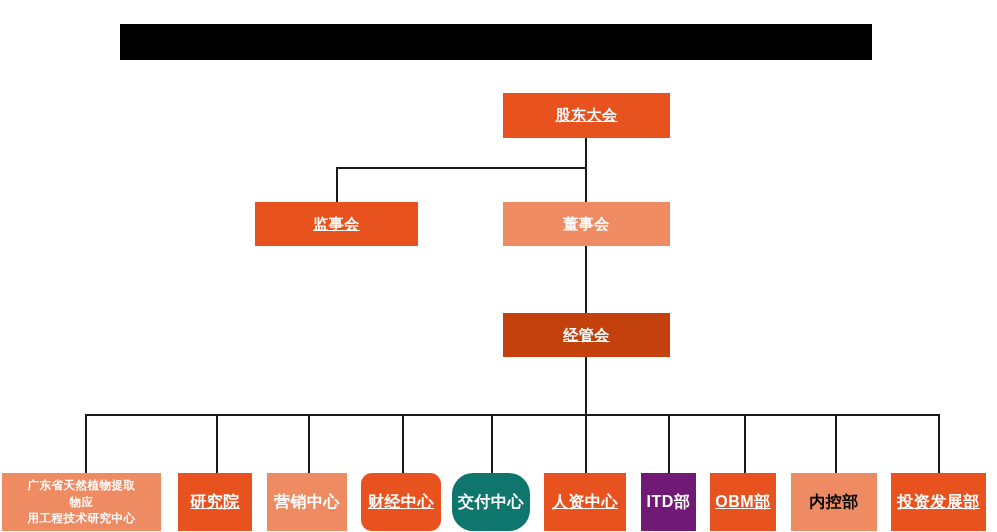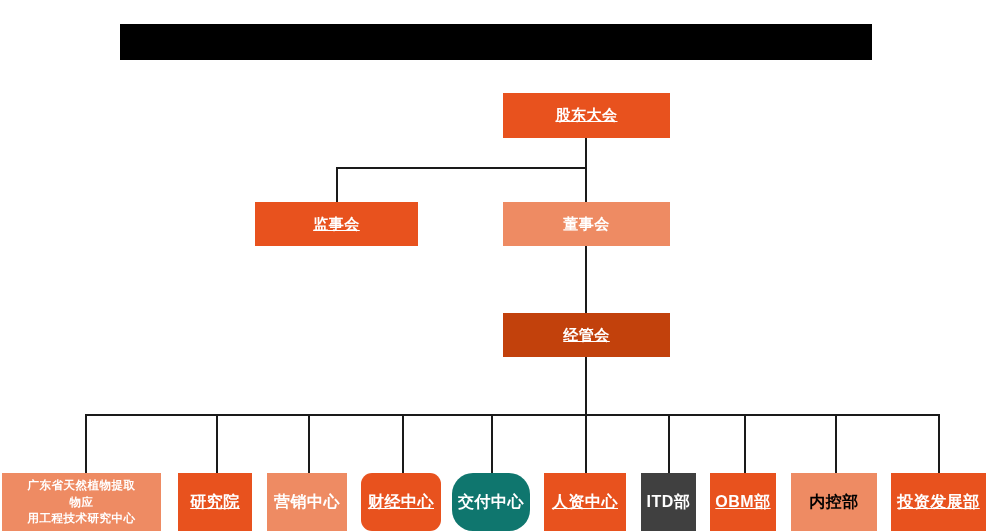--- a/index.html
+++ b/index.html
@@ -112,21 +112,21 @@
       </div>
       <div class="node node-l4 dark" style="left: 361px; top: 473px; width: 80px; height: 58px; background: rgb(232, 82, 30); color: rgb(255, 255, 255); border-radius: 11px;">
         <span class="node-label">财经中心</span>
       </div>
       <div class="node node-l4 light" style="left: 452px; top: 473px; width: 78px; height: 58px; background: #0f766e; color: rgb(255, 255, 255); border-radius: 21px;">
         <span class="node-label">交付中心</span>
       </div>
       <div class="node node-l4 dark" style="left: 544px; top: 473px; width: 82px; height: 58px; background: rgb(232, 82, 30); color: rgb(255, 255, 255);">
         <span class="node-label">人资中心</span>
       </div>
-      <div class="node node-l4 light" style="left: 641px; top: 473px; width: 55px; height: 58px; background: #404040; color: rgb(255, 255, 255);">
+      <div class="node node-l4 light" style="left: 641px; top: 473px; width: 55px; height: 58px; background: #701a75; color: rgb(255, 255, 255);">
         <span class="node-label">ITD部</span>
       </div>
       <div class="node node-l4 dark" style="left: 710px; top: 473px; width: 66px; height: 58px; background: rgb(232, 82, 30); color: rgb(255, 255, 255);">
         <span class="node-label">OBM部</span>
       </div>
       <div class="node node-l4 light" style="left: 791px; top: 473px; width: 86px; height: 58px; background: rgb(238, 139, 99); color: #000000;">
         <span class="node-label">内控部</span>
       </div>
       <div class="node node-l4 dark" style="left: 891px; top: 473px; width: 95px; height: 58px; background: rgb(232, 82, 30); color: rgb(255, 255, 255);">
         <span class="node-label">投资发展部</span>

